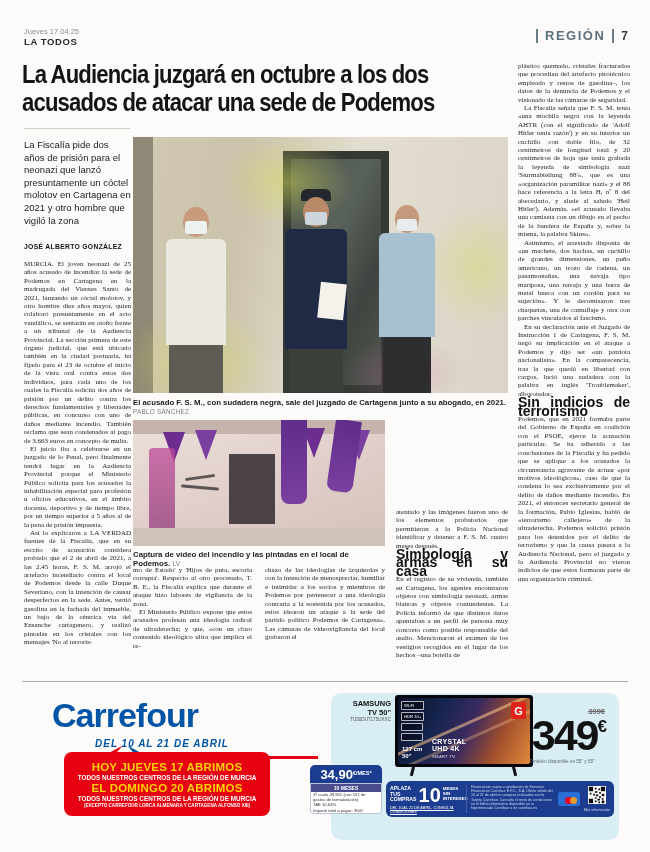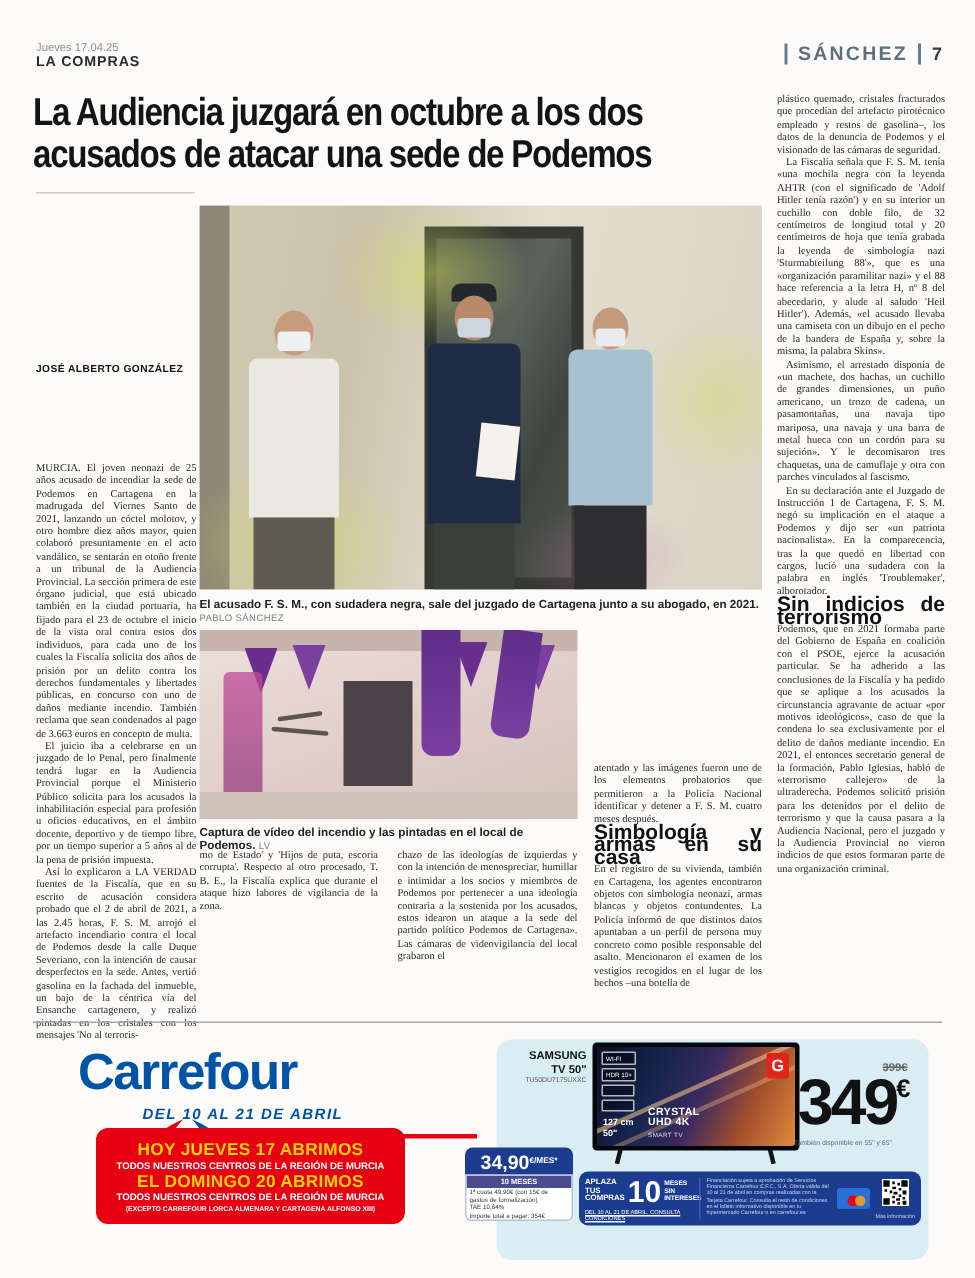--- a/index.html
+++ b/index.html
@@ -16,21 +16,21 @@
   .headline{position:absolute;left:22px;top:60px;width:572px;transform:scaleX(.85);transform-origin:left top;
             font-size:26px;line-height:28px;font-weight:800;letter-spacing:-1px;color:#141414;margin:0;}
   
   .lede-rule{position:absolute;left:24px;top:128px;width:106px;height:1px;background:#cfcdc8;}
   .lede{position:absolute;left:24px;top:139px;width:107px;font-size:9.5px;line-height:12.6px;color:#222;}
   .byline{position:absolute;left:24px;top:243px;width:107px;font-size:6.8px;font-weight:bold;letter-spacing:.3px;color:#111;}
   .bodycol{position:absolute;font-family:"Liberation Serif",serif;font-size:7px;line-height:8.4px;
            text-align:justify;color:#262626;overflow:hidden;}
   .bodycol p{margin:0 0 0 0;}
   .bodycol p + p{text-indent:6px;}
-  .col1{left:24px;top:260px;width:107px;height:420px;margin-top:48px;}
+  .col1{left:24px;top:260px;width:107px;height:420px;}
   .col2a{left:133px;top:566px;width:119px;height:118px;}
   .col2b{left:265px;top:566px;width:120px;height:118px;}
   .col3{left:396px;top:508px;width:112px;height:172px;}
   .col4{left:518px;top:62px;width:112px;height:612px;}
   .subhead{font-family:"Liberation Sans",sans-serif;font-size:14px;font-weight:bold;margin:4px 0 1px 0;
            text-indent:0 !important;color:#111;}
   .pullquote{position:absolute;left:396px;top:424px;width:112px;font-size:10.5px;line-height:13.8px;
              font-weight:bold;color:#151515;}
   
   .photo{position:absolute;overflow:hidden;background:#d8d0bf;}
@@ -116,31 +116,32 @@
   .apz-card:after{right:3px;background:#f79e1b;opacity:.9;}
   .apz-qr{flex:none;text-align:center;}
   .apz-more{font-size:3.6px;color:#cdd6ee;}
 </style>
 </head>
 <body>
 
 <div class="page">
 
   <div class="hdr-date">Jueves 17.04.25</div>
-  <div class="hdr-masthead">LA COMPRAS</div>
+  <div class="hdr-masthead">LA TODOS</div>
   <div class="hdr-section">
     <span class="hdr-bar"></span>
-    <span class="hdr-section-name">SÁNCHEZ</span>
+    <span class="hdr-section-name">REGIÓN</span>
     <span class="hdr-bar"></span>
     <span class="hdr-pagenum">7</span>
   </div>
 
   <h1 class="headline">La Audiencia juzgará en octubre a los dos acusados de atacar una sede de Podemos</h1>
 
   <div class="lede-rule"></div>
+  <div class="lede">La Fiscalía pide dos años de prisión para el neonazi que lanzó presuntamente un cóctel molotov en Cartagena en 2021 y otro hombre que vigiló la zona</div>
   <div class="byline">JOSÉ ALBERTO GONZÁLEZ</div>
 
   <div class="bodycol col1">
     <p>MURCIA. El joven neonazi de 25 años acusado de incendiar la sede de Podemos en Cartagena en la madrugada del Viernes Santo de 2021, lanzando un cóctel molotov, y otro hombre diez años mayor, quien colaboró presuntamente en el acto vandálico, se sentarán en otoño frente a un tribunal de la Audiencia Provincial. La sección primera de este órgano judicial, que está ubicado también en la ciudad portuaria, ha fijado para el 23 de octubre el inicio de la vista oral contra estos dos individuos, para cada uno de los cuales la Fiscalía solicita dos años de prisión por un delito contra los derechos fundamentales y libertades públicas, en concurso con uno de daños mediante incendio. También reclama que sean condenados al pago de 3.663 euros en concepto de multa.</p>
     <p>El juicio iba a celebrarse en un juzgado de lo Penal, pero finalmente tendrá lugar en la Audiencia Provincial porque el Ministerio Público solicita para los acusados la inhabilitación especial para profesión u oficios educativos, en el ámbito docente, deportivo y de tiempo libre, por un tiempo superior a 5 años al de la pena de prisión impuesta.</p>
     <p>Así lo explicaron a LA VERDAD fuentes de la Fiscalía, que en su escrito de acusación considera probado que el 2 de abril de 2021, a las 2.45 horas, F. S. M. arrojó el artefacto incendiario contra el local de Podemos desde la calle Duque Severiano, con la intención de causar desperfectos en la sede. Antes, vertió gasolina en la fachada del inmueble, un bajo de la céntrica vía del Ensanche cartagenero, y realizó pintadas en los cristales con los mensajes 'No al terroris-</p>
   </div>
 
   <div class="photo photo1">
     <div class="p1-frame"></div>
@@ -188,20 +189,21 @@
     <div class="scribble" style="left:48px;top:66px;width:38px;transform:rotate(5deg);"></div>
     <div class="p2-floor"></div>
   </div>
   <div class="caption cap2">
     <span>Captura de vídeo del incendio y las pintadas en el local de Podemos.</span>
     <span class="credit">LV</span>
   </div>
 
   <div class="bodycol col2a">
     <p>mo de Estado' y 'Hijos de puta, escoria corrupta'. Respecto al otro procesado, T. B. E., la Fiscalía explica que durante el ataque hizo labores de vigilancia de la zona.</p>
+    <p>El Ministerio Público expone que estos acusados profesan una ideología radical de ultraderecha; y que, «con un claro contenido ideológico ultra que implica el re-</p>
   </div>
   <div class="bodycol col2b">
     <p>chazo de las ideologías de izquierdas y con la intención de menospreciar, humillar e intimidar a los socios y miembros de Podemos por pertenecer a una ideología contraria a la sostenida por los acusados, estos idearon un ataque a la sede del partido político Podemos de Cartagena». Las cámaras de videovigilancia del local grabaron el</p>
   </div>
 
   <div class="bodycol col3">
     <p>atentado y las imágenes fueron uno de los elementos probatorios que permitieron a la Policía Nacional identificar y detener a F. S. M. cuatro meses después.</p>
     <p class="subhead">Simbología y armas en su casa</p>
     <p style="text-indent:0;">En el registro de su vivienda, también en Cartagena, los agentes encontraron objetos con simbología neonazi, armas blancas y objetos contundentes. La Policía informó de que distintos datos apuntaban a un perfil de persona muy concreto como posible responsable del asalto. Mencionaron el examen de los vestigios recogidos en el lugar de los hechos –una botella de</p>
   </div>

